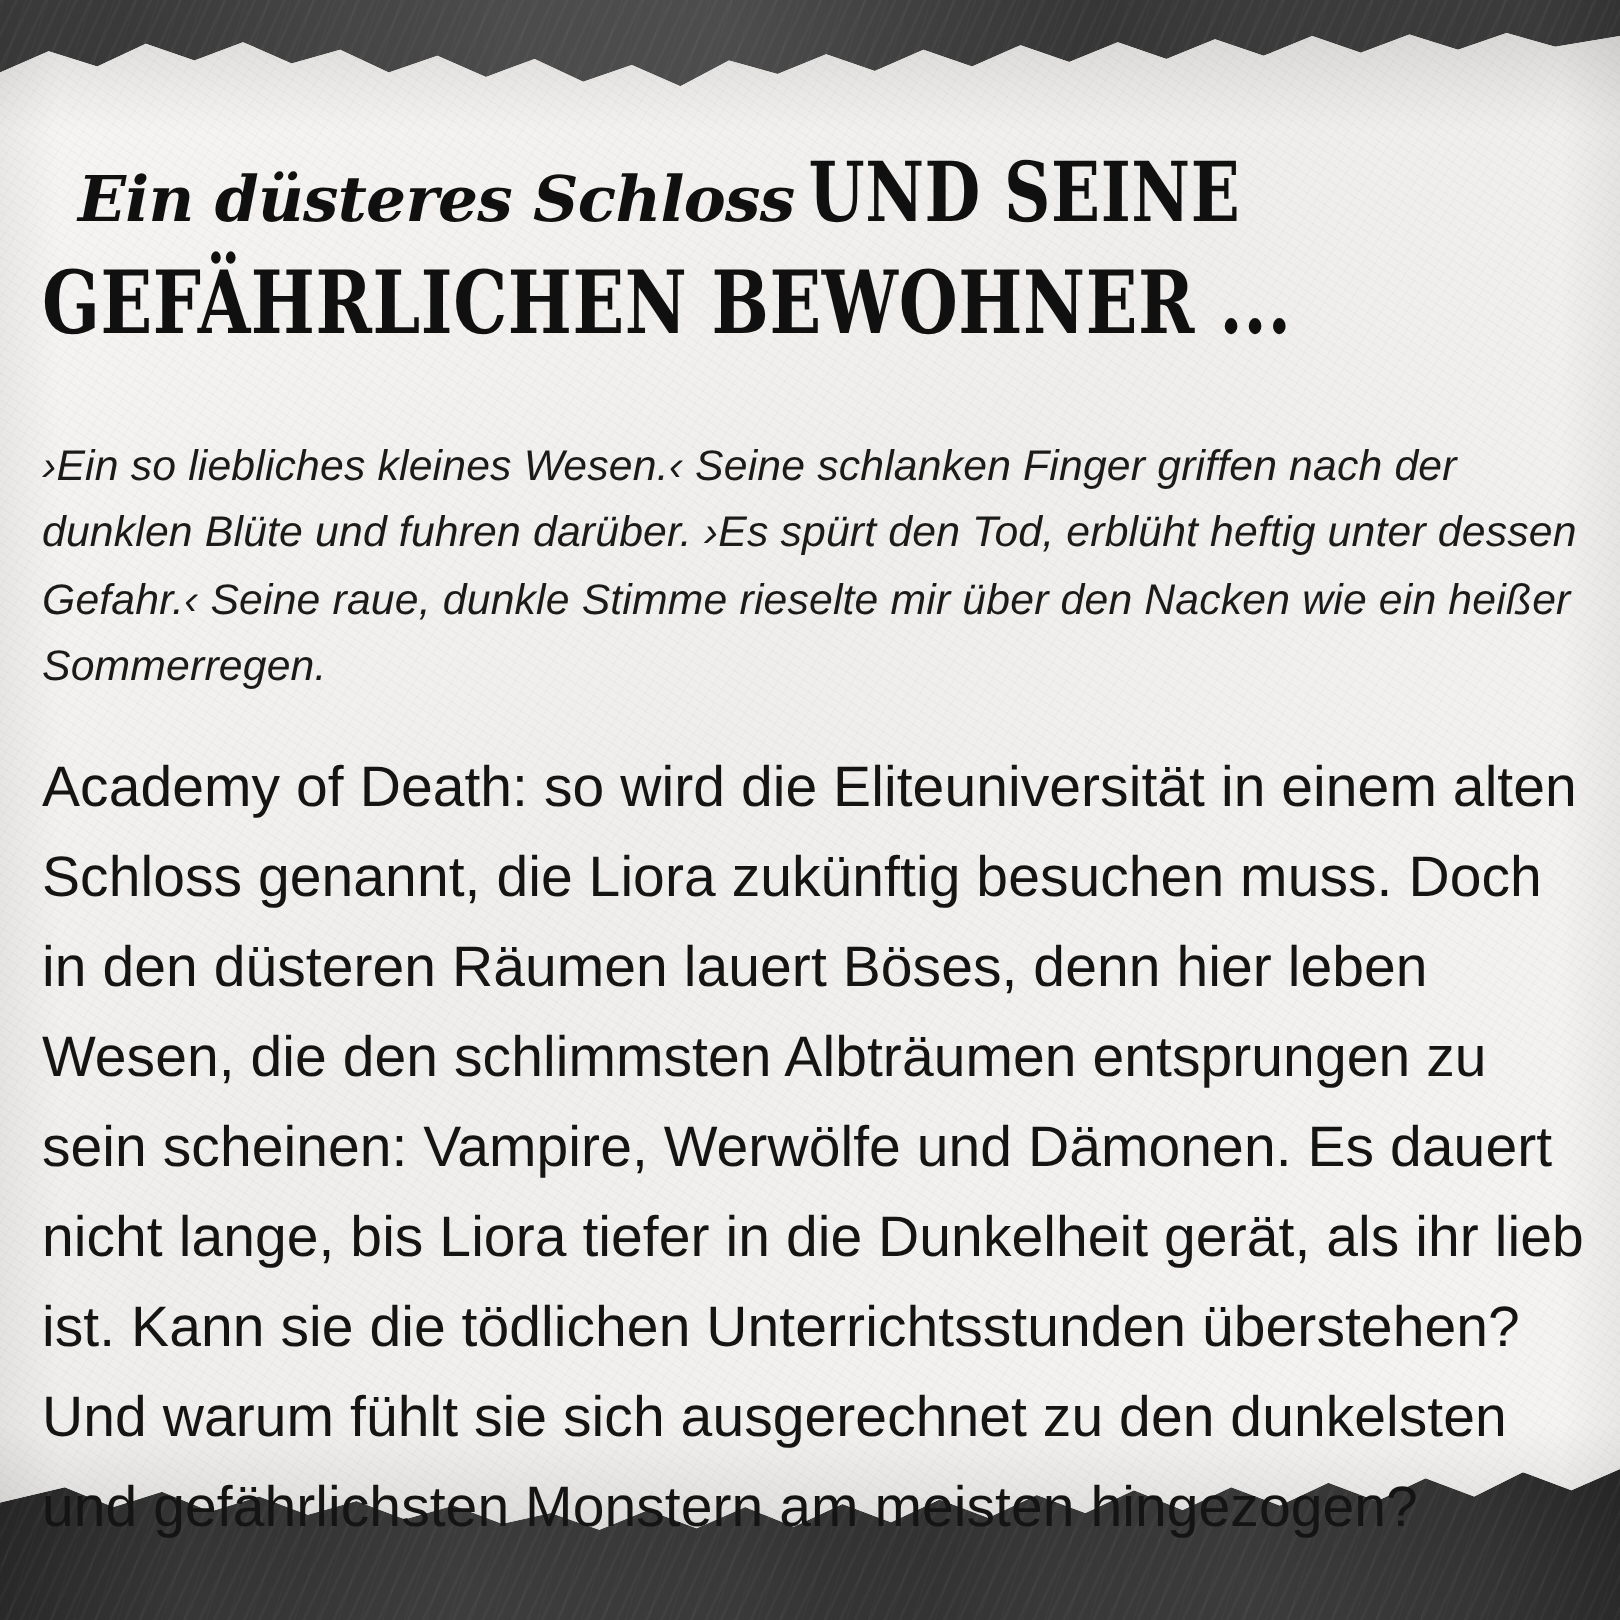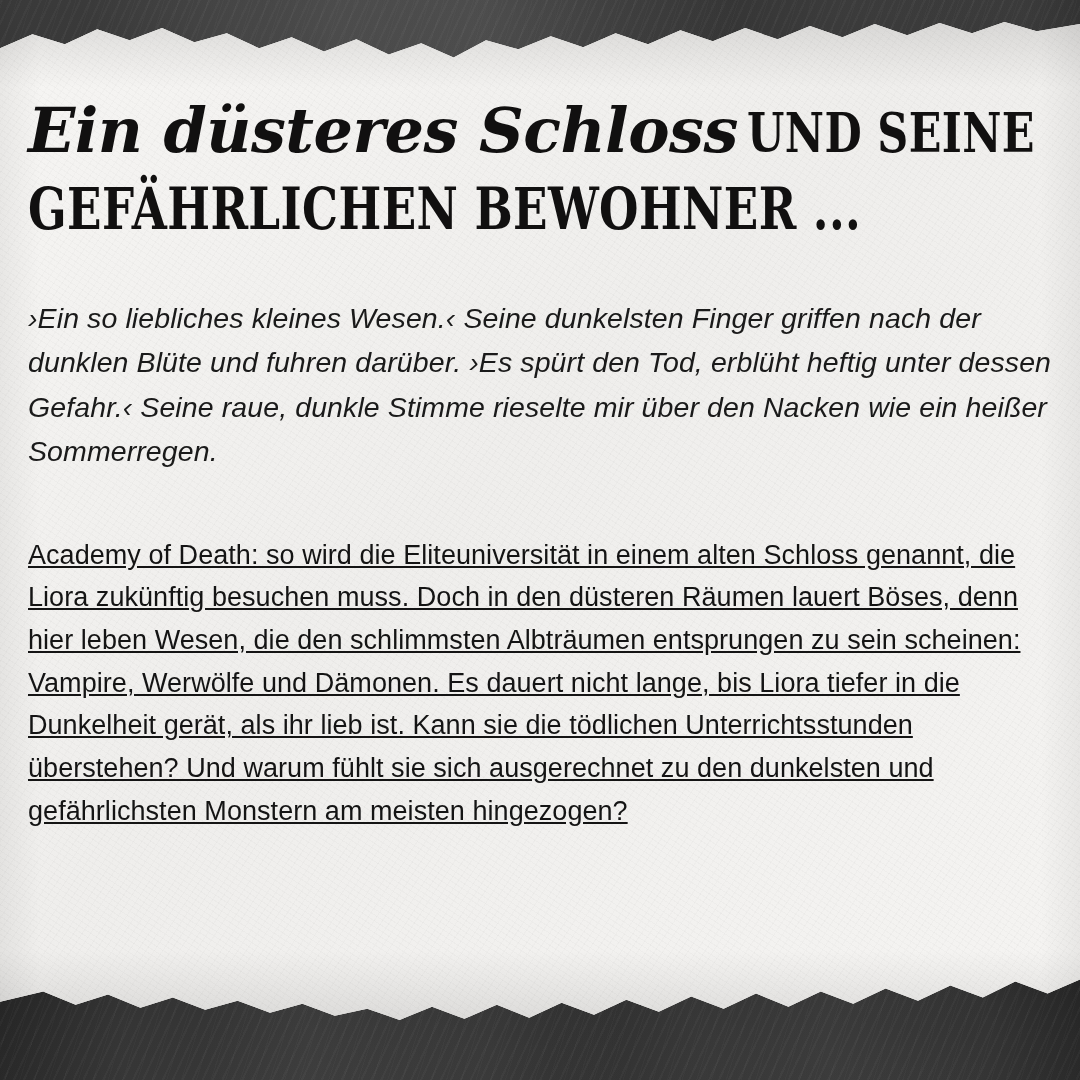--- a/index.html
+++ b/index.html
@@ -107,22 +107,23 @@
     line-height: 1.0;
   }
   .hl-row {
     display: block;
     white-space: nowrap;
   }
   .hl-script {
     font-family: "DejaVu Serif", serif;
     font-style: italic;
     font-weight: 700;
-    font-size: 62px;
+    font-size: 42px;
     letter-spacing: -0.5px;
+    margin-left: 24px;
   }
   .hl-cond {
     font-family: "DejaVu Serif", serif;
     font-weight: 700;
     font-size: 55px;
     letter-spacing: 0.5px;
     transform: scaleX(0.78);
     transform-origin: left center;
     display: inline-block;
   }
@@ -135,28 +136,27 @@
     width: 1026px;
     font-family: "Liberation Sans", sans-serif;
     font-style: italic;
     font-size: 28.5px;
     line-height: 1.56;
     color: #1a1a1a;
     letter-spacing: 0.1px;
   }
 
   .blurb {
-    margin: 60px 0 0 2px;
+    margin: 28px 0 0 2px;
     width: 1030px;
     font-family: "Liberation Sans", sans-serif;
-    font-size: 27px;
+    font-size: 38px;
     line-height: 1.58;
     color: #141414;
     letter-spacing: 0.05px;
-    text-decoration: underline;
   }
 </style>
 </head>
 <body>
 
 <div class="canvas">
 
   <div class="bg-dark"></div>
 
   <div class="paper"></div>
@@ -166,18 +166,18 @@
     <h1 class="headline">
       <span class="hl-row row1">
         <span class="hl-script">Ein düsteres Schloss</span>
         <span class="hl-cond">UND SEINE</span>
       </span>
       <span class="hl-row row2">
         <span class="hl-cond">GEFÄHRLICHEN BEWOHNER ...</span>
       </span>
     </h1>
 
-    <p class="quote">›Ein so liebliches kleines Wesen.‹ Seine dunkelsten Finger griffen nach der dunklen Blüte und fuhren darüber. ›Es spürt den Tod, erblüht heftig unter dessen Gefahr.‹ Seine raue, dunkle Stimme rieselte mir über den Nacken wie ein heißer Sommerregen.</p>
+    <p class="quote">›Ein so liebliches kleines Wesen.‹ Seine schlanken Finger griffen nach der dunklen Blüte und fuhren darüber. ›Es spürt den Tod, erblüht heftig unter dessen Gefahr.‹ Seine raue, dunkle Stimme rieselte mir über den Nacken wie ein heißer Sommerregen.</p>
 
     <p class="blurb">Academy of Death: so wird die Eliteuniversität in einem alten Schloss genannt, die Liora zukünftig besuchen muss. Doch in den düsteren Räumen lauert Böses, denn hier leben Wesen, die den schlimmsten Albträumen entsprungen zu sein scheinen: Vampire, Werwölfe und Dämonen. Es dauert nicht lange, bis Liora tiefer in die Dunkelheit gerät, als ihr lieb ist. Kann sie die tödlichen Unterrichtsstunden überstehen? Und warum fühlt sie sich ausgerechnet zu den dunkelsten und gefährlichsten Monstern am meisten hingezogen?</p>
 
   </div>
 </div>
 
 </body></html>

